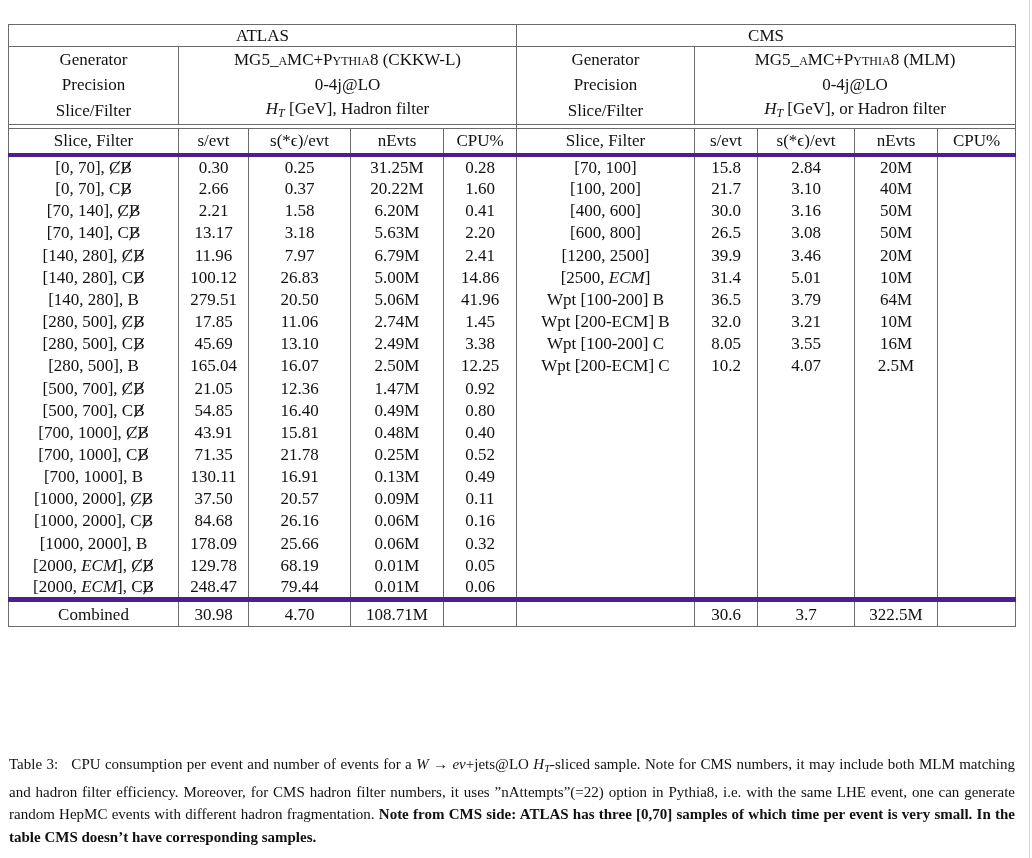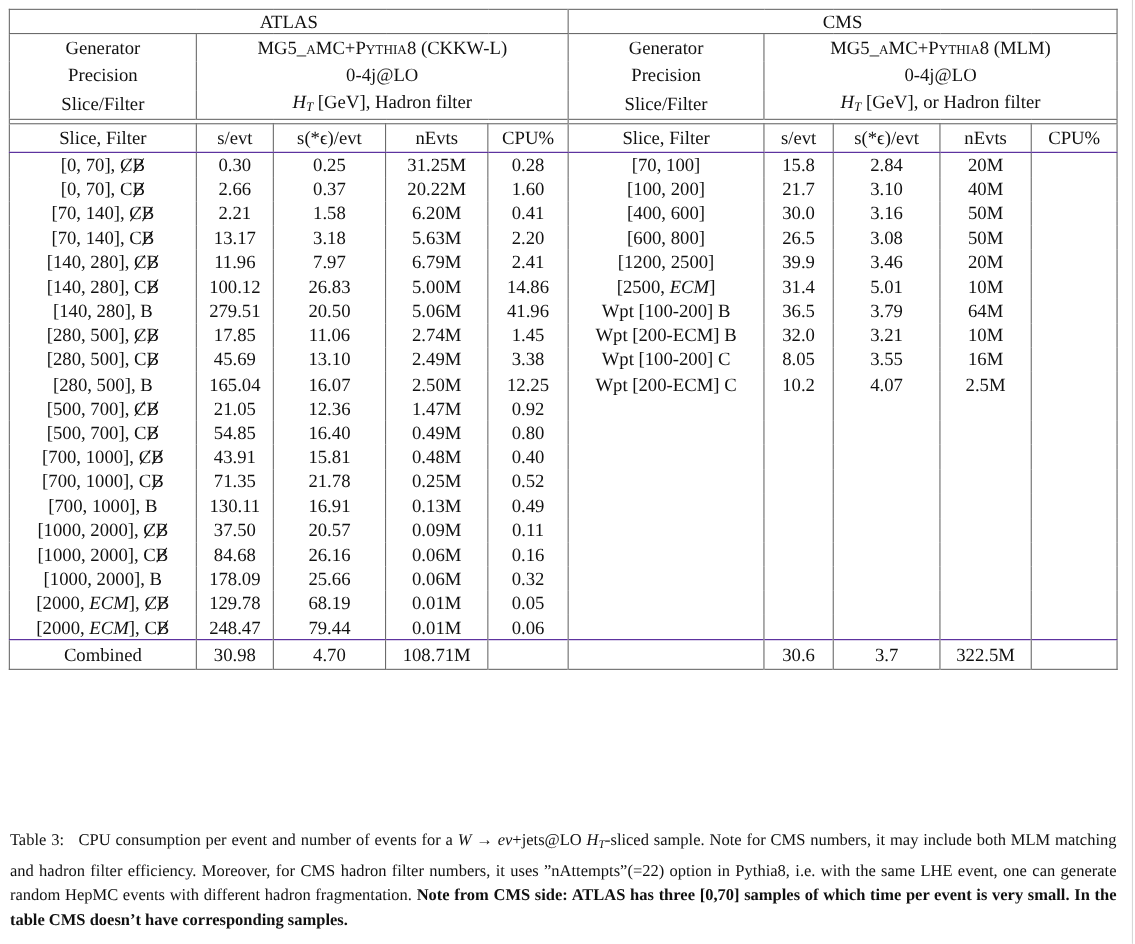--- a/index.html
+++ b/index.html
@@ -4,39 +4,39 @@
 <style>
   html,body{margin:0;padding:0;}
   body{
     width:1032px;height:858px;background:#ffffff;position:relative;
     font-family:"Liberation Serif","DejaVu Serif",serif;color:#111;
     overflow:hidden;
   }
   .page-edge{position:absolute;top:0;left:1029px;width:1px;height:858px;background:#d7d7d7;}
 
   table{
-    position:absolute;left:8px;top:8px;width:1007px;
+    position:absolute;left:8px;top:24px;width:1007px;
     border-collapse:collapse;table-layout:fixed;
     border:1px solid #6b6b6b;
   }
   td,th{
     padding:0;margin:0;text-align:center;vertical-align:middle;
     font-weight:normal;font-size:17px;line-height:21px;white-space:nowrap;overflow:hidden;
   }
   td:not(:first-child),th:not(:first-child){border-left:1px solid #6b6b6b;}
   tr.row-title{height:22px;}
   tr.row-title td{border-bottom:1px solid #6b6b6b;}
   tr.row-meta{height:25.6px;}
   tr.row-spacer td{height:3px;line-height:3px;font-size:1px;
     border-top:1px solid #6b6b6b;border-bottom:1px solid #6b6b6b;}
   tr.row-head{height:26px;}
-  tr.row-head th{border-bottom:1px solid #4c1d95;}
+  tr.row-head th{border-bottom:4px solid #4c1d95;}
   tbody tr{height:22.16px;margin-top:48px;}
   tr.row-combined{height:27px;}
-  tr.row-combined td{border-top:1px solid #4c1d95;}
+  tr.row-combined td{border-top:5px solid #4c1d95;}
 
   
   .seg-r{}
   .seg-i{font-style:italic;}
   .seg-b{font-weight:bold;}
   .seg-sub{font-style:italic;font-size:70%;vertical-align:-0.28em;letter-spacing:0;}
   .seg-sc{font-variant:small-caps;}
   .seg-x{position:relative;display:inline-block;}
   .seg-x::after{
     content:"";position:absolute;left:-22%;right:-22%;top:50%;

